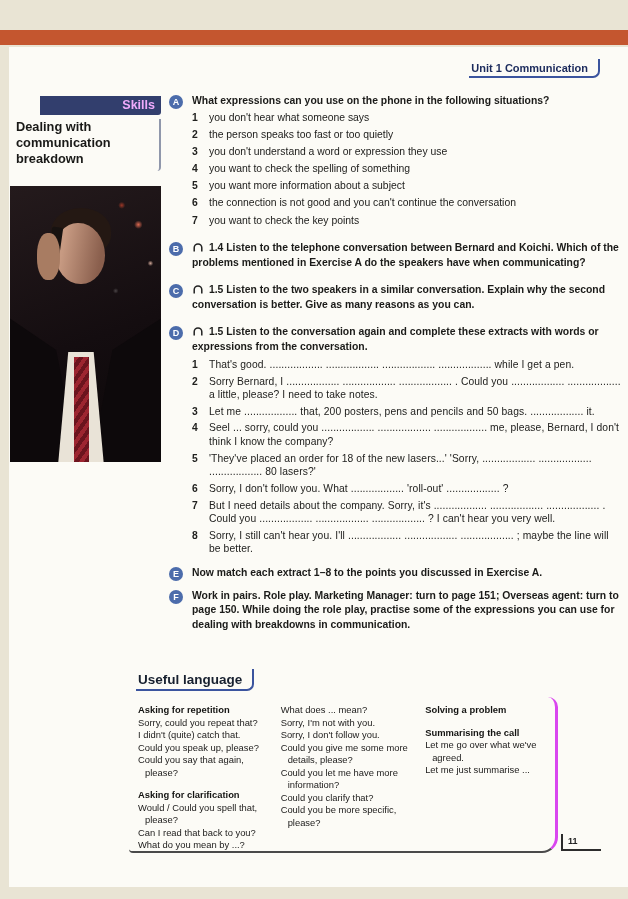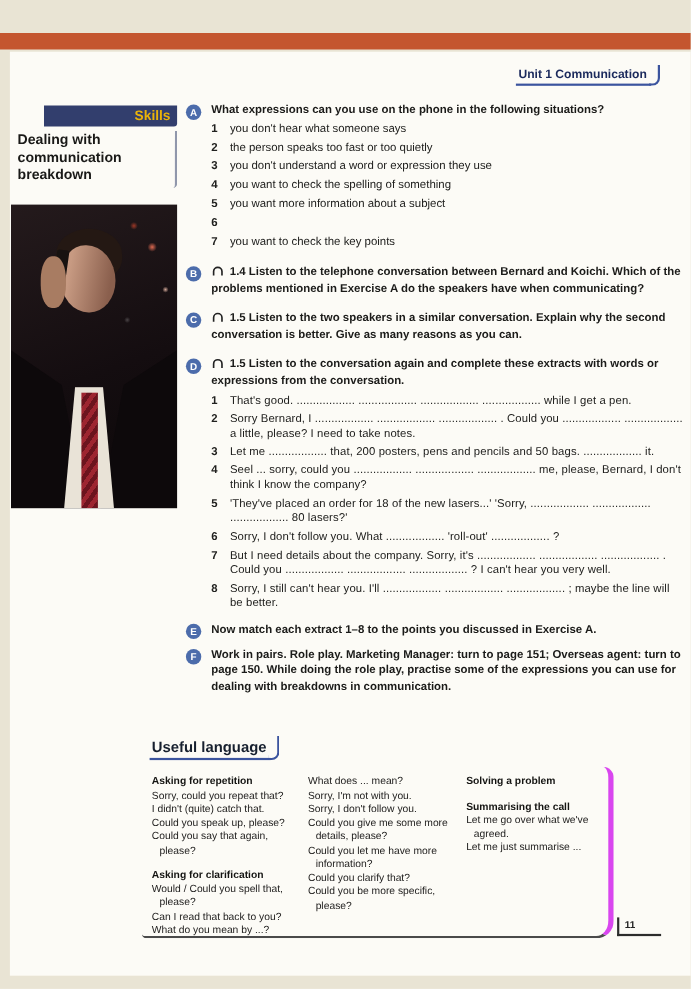--- a/index.html
+++ b/index.html
@@ -11,21 +11,21 @@
 
   
   .tab{position:relative;display:inline-block;padding:0 4px 2px 2px;border-bottom:2px solid #3b549e;}
   .tab::after{content:"";position:absolute;right:-8px;top:-3px;bottom:-2px;width:8px;
               border-right:2px solid #3b549e;border-bottom:2px solid #3b549e;
               border-bottom-right-radius:7px;}
   .unit-tab{position:absolute;top:62px;right:36px;font-size:11px;font-weight:bold;color:#1b2a5c;}
 
   
   .skills-box{position:absolute;left:40px;top:96px;width:121px;height:19px;background:#323e6d;
-              color:#eab308;font-size:12.5px;font-weight:bold;text-align:right;line-height:19px;
+              color:#f0abfc;font-size:12.5px;font-weight:bold;text-align:right;line-height:19px;
               padding-right:6px;box-sizing:border-box;border-bottom-right-radius:3px;}
   .skills-heading{position:absolute;left:16px;top:119px;width:145px;box-sizing:border-box;
               font-size:12.8px;font-weight:bold;color:#191917;line-height:1.26;
               white-space:pre-line;padding-right:6px;border-right:2px solid #9097ab;
               border-bottom-right-radius:4px;min-height:52px;}
 
   
   .photo{position:absolute;left:10px;top:186px;width:151px;height:276px;overflow:hidden;
          background:
           radial-gradient(circle 6px at 85% 14%, rgba(255,120,90,.85), transparent 70%),
@@ -65,21 +65,21 @@
   .track{font-weight:bold;color:#1b1b19;}
   .num-item{display:flex;gap:8px;margin-top:2.6px;font-size:10.4px;line-height:1.4;}
   .num{font-weight:bold;width:9px;flex:none;}
   .ext{display:flex;gap:8px;margin-top:3.4px;font-size:10.3px;line-height:1.3;}
   .ext .t{flex:1;letter-spacing:0.1px;}
   .mt14{margin-top:13px;} .mt11{margin-top:11px;} .mt8{margin-top:8px;}
 
   
   .ul-title{position:absolute;left:136px;top:672px;font-size:13.5px;font-weight:bold;color:#17202f;}
   .ul-box{position:absolute;left:129px;top:697px;width:429px;height:156px;box-sizing:border-box;
-          padding:7px 17px 4px 9px;border-right:5px solid #d946ef;border-bottom:2px solid #4a4a4a;
+          padding:7px 17px 4px 9px;border-right:3px solid #d946ef;border-bottom:2px solid #4a4a4a;
           border-radius:2px 10px 16px 4px;display:flex;gap:11px;}
   .ul-col{font-size:9.4px;line-height:1.33;color:#222120;}
   .ul-col.c1{width:140px;} .ul-col.c2{width:142px;} .ul-col.c3{width:120px;}
   .ul-h{font-weight:bold;color:#141412;}
   .ul-i{padding-left:7px;text-indent:-7px;}
   .gap{height:10px;}
 
   
   .pagenum{position:absolute;left:561px;top:834px;width:40px;height:17px;
            border-left:2px solid #2c2c2c;border-bottom:2px solid #2c2c2c;
@@ -134,20 +134,21 @@
           <div class="num-item">
               <span class="num">4</span>
               <span>you want to check the spelling of something</span>
             </div>
           <div class="num-item">
               <span class="num">5</span>
               <span>you want more information about a subject</span>
             </div>
           <div class="num-item">
               <span class="num">6</span>
+              <span>the connection is not good and you can't continue the conversation</span>
             </div>
           <div class="num-item">
               <span class="num">7</span>
               <span>you want to check the key points</span>
             </div>
         </div>
       </div>
     </div>
 
     <div class="ex mt14">

